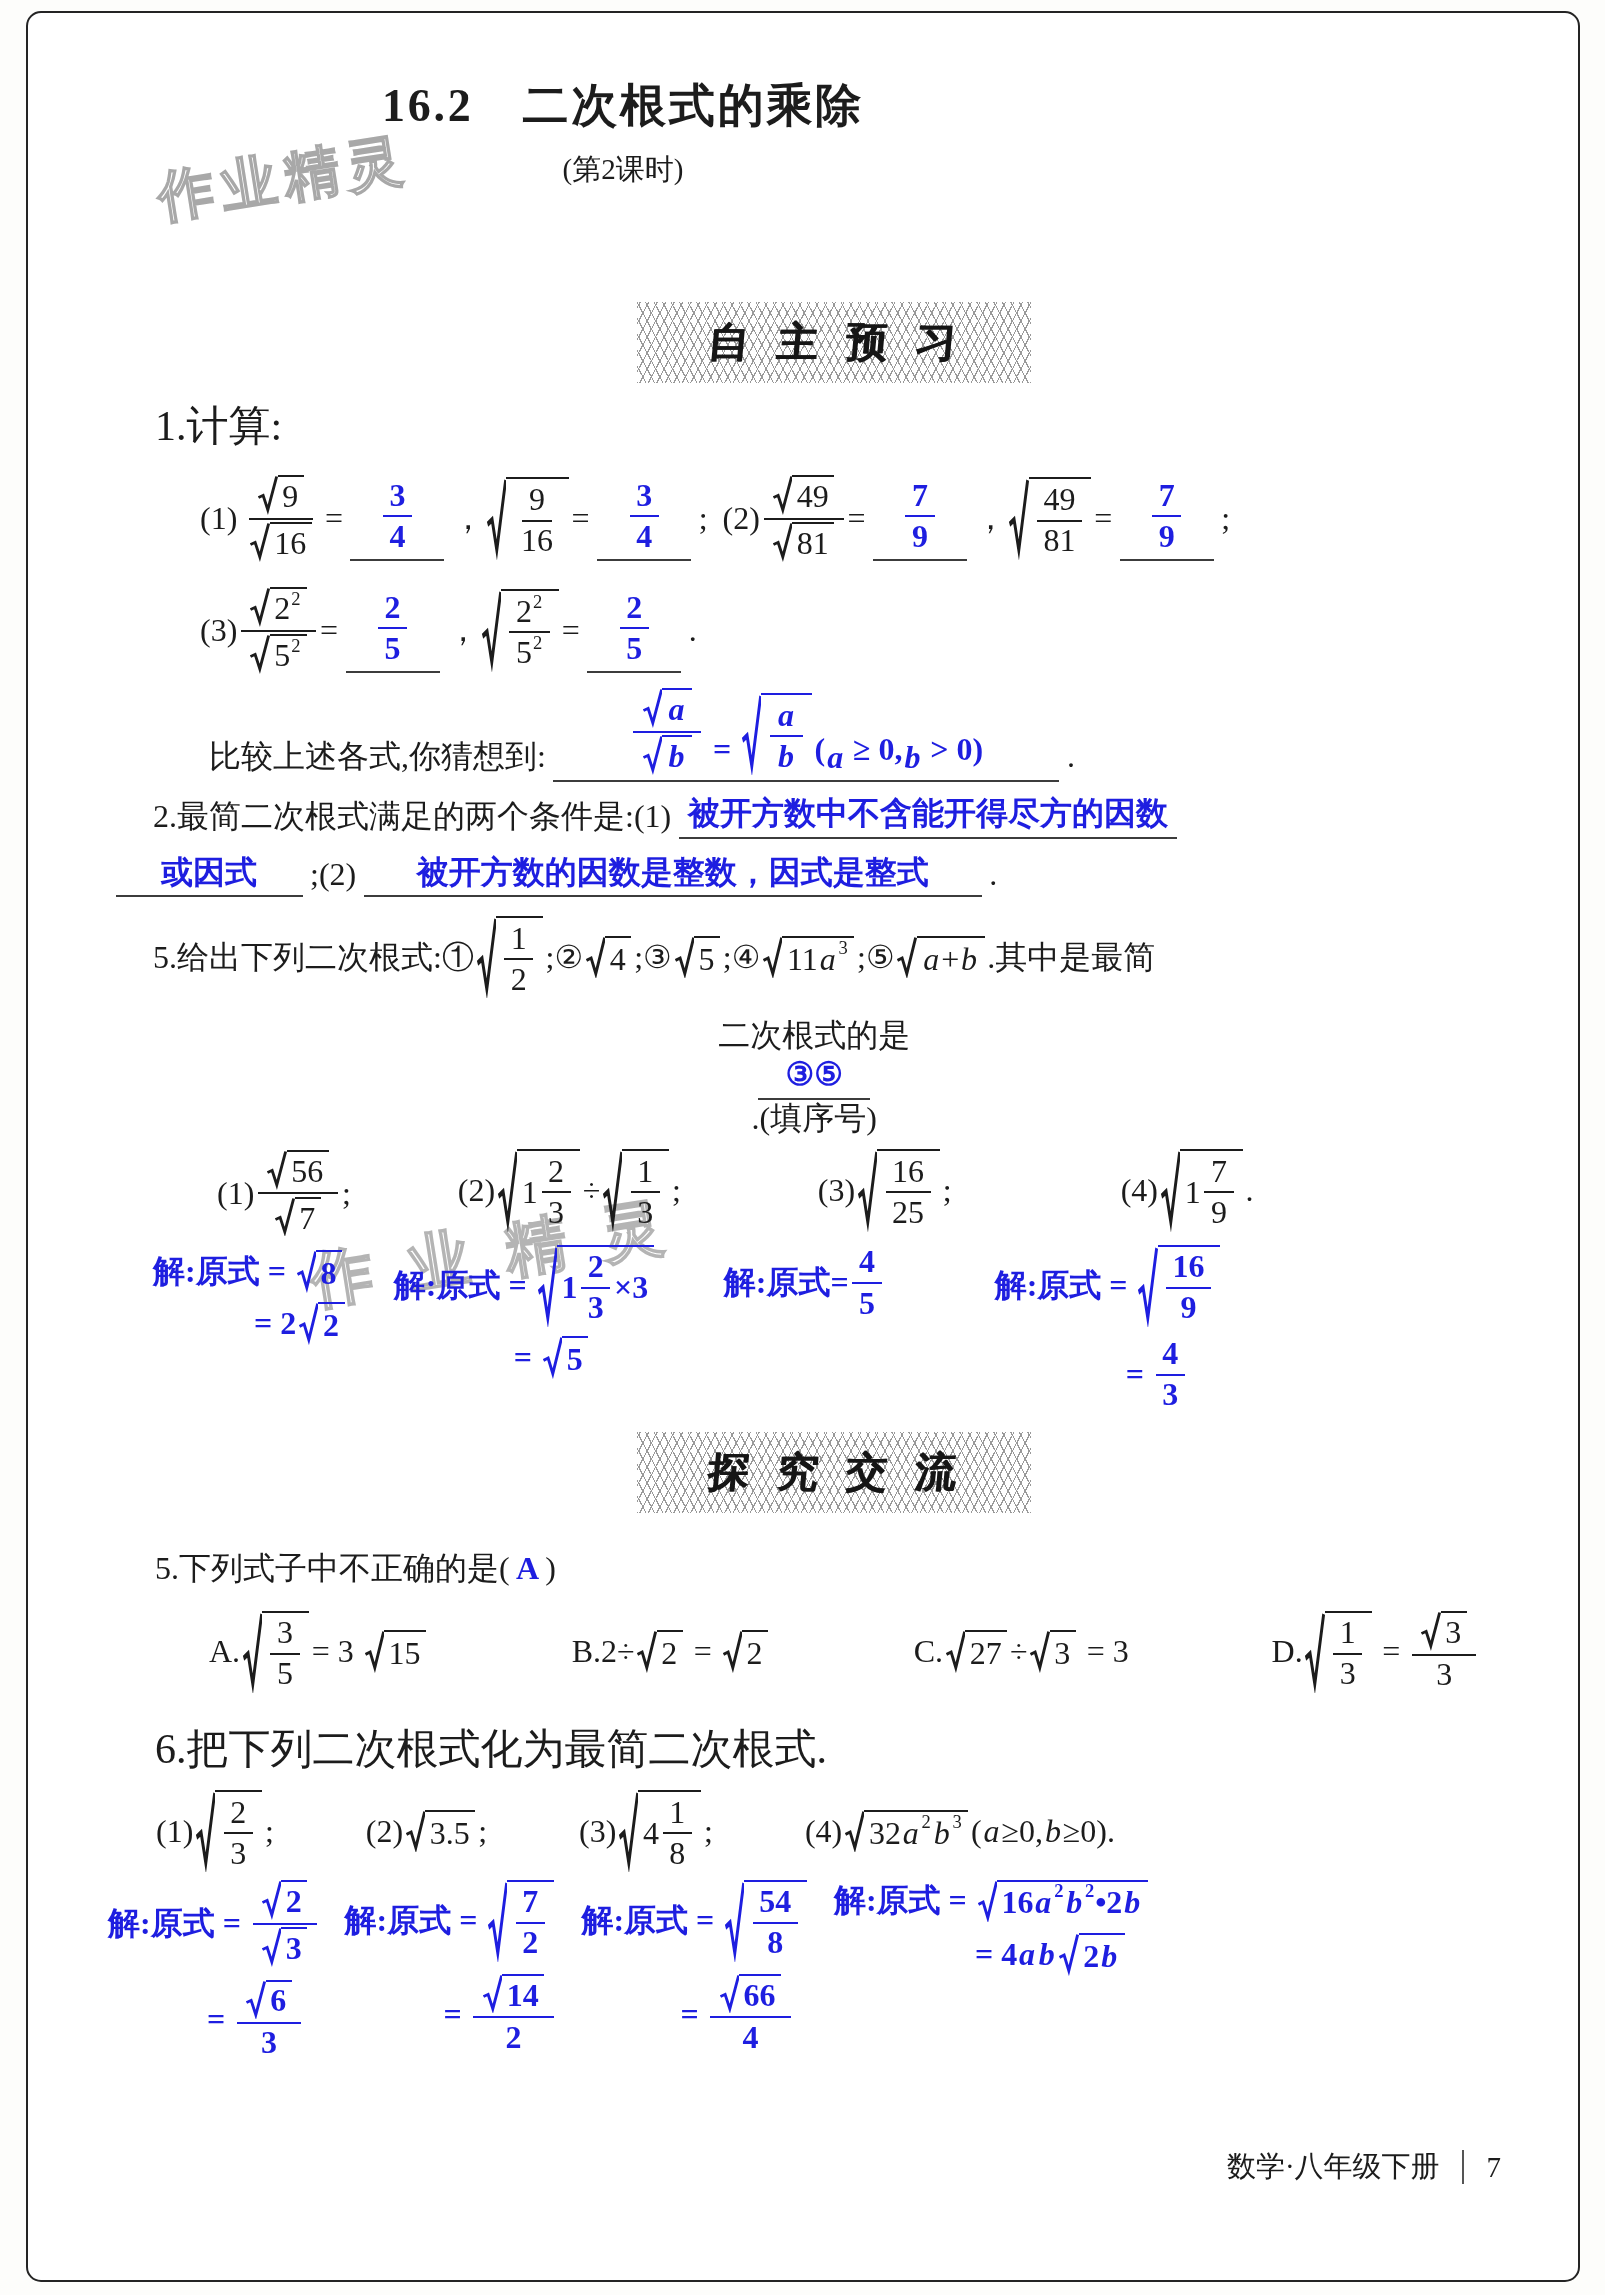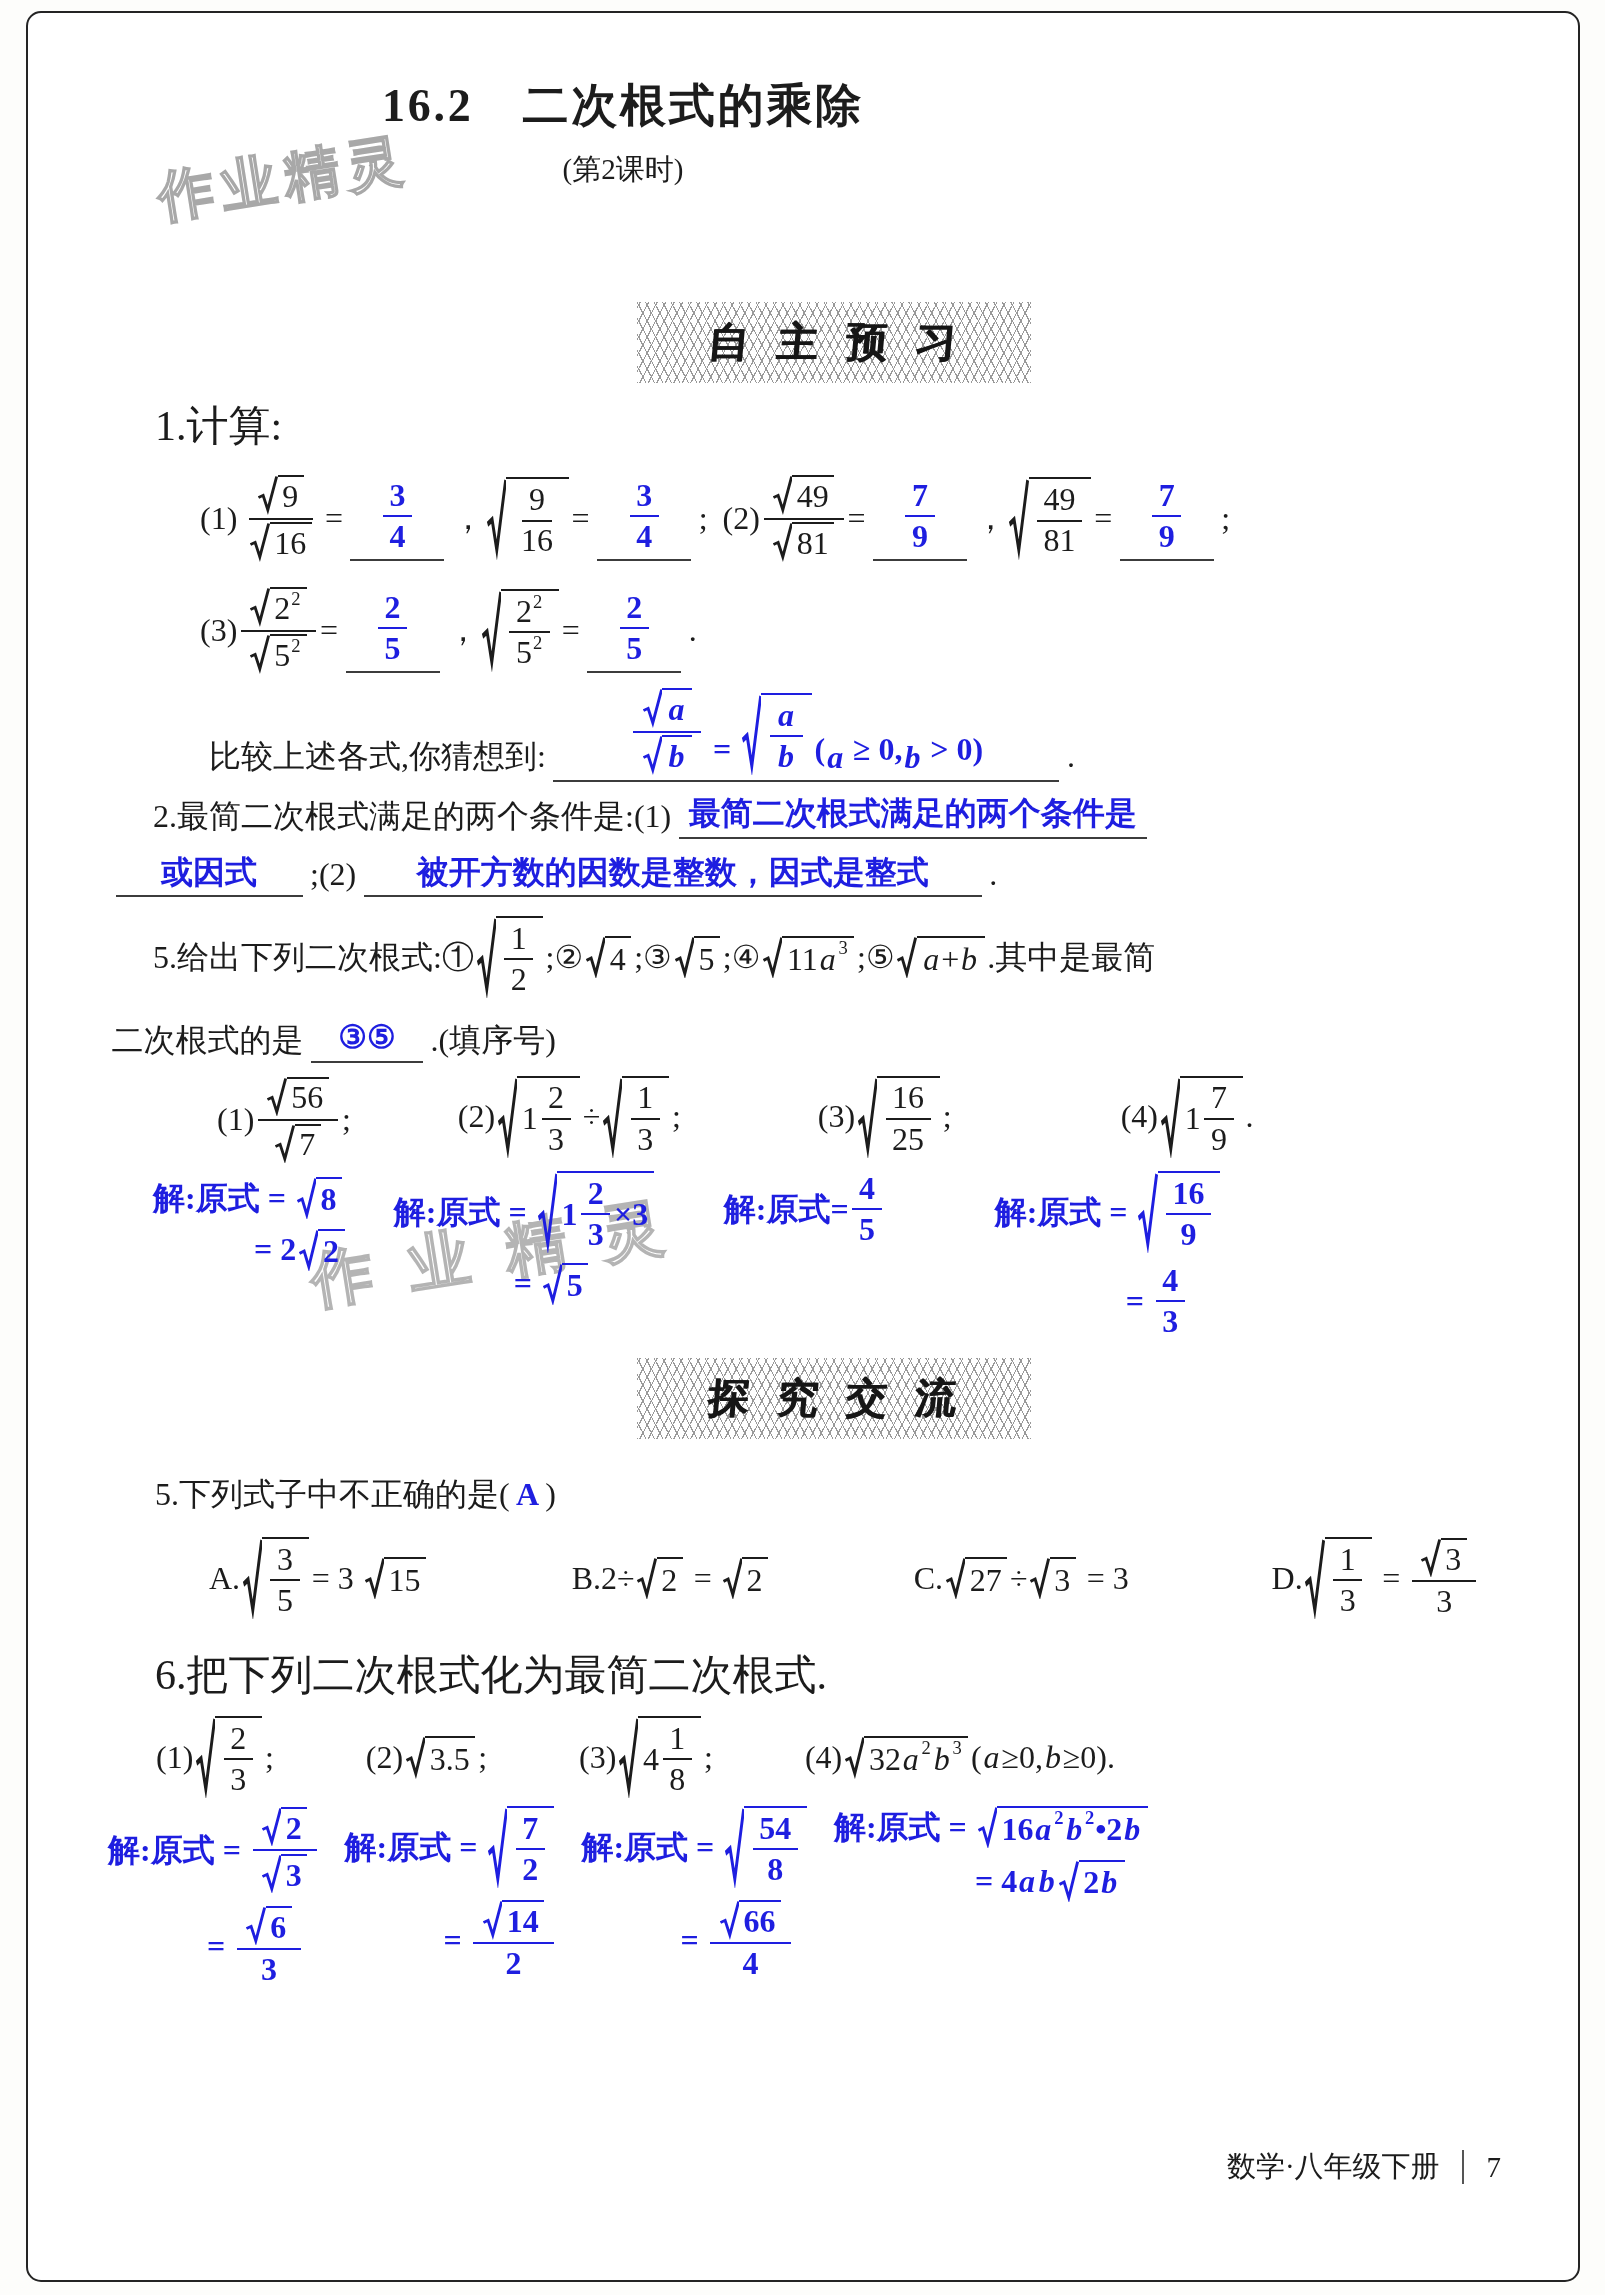--- a/index.html
+++ b/index.html
@@ -43,21 +43,21 @@
   .blu{color:var(--blue);display:inline-flex;align-items:center;font-weight:600;}
   .sol{color:var(--blue);font-weight:600;}
   
   .r-p1label{margin:15px 0 0 66px;}
   .r-p1row1{margin:20.6px 0 0 111px;}
   .r-p1row2{margin:24px 0 0 111px;}
   .r-p1conj{margin:11.2px 0 0 120px;}
   .r-p2l1{margin:11.2px 0 0 64px;}
   .r-p2l2{margin:13px 0 0 19px;}
   .r-p3l1{margin:19px 0 0 64px;}
-  .r-p3l2{margin:19px 0 0 22.5px;}
+  .r-p3l2{margin:19px 0 0 22.5px;flex-direction:column;}
   .r-p4label{margin:22.5px 0 0 66px;}
   .p4grid{margin:13px 0 0 64px;display:flex;gap:43px;}
   .pcol{display:flex;flex-direction:column;}
   .p4grid .prob{margin-bottom:13px;}
   .c1 .prob{margin-left:64px;} .c2 .prob{margin-left:64px;} .c3 .prob{margin-left:94px;} .c4 .prob{margin-left:126px;}
   .p4grid .sol2{margin-top:9.4px;}
   .c1 .sol2{margin-left:101px;} .c2 .sol2{margin-left:120px;} .c4 .sol2{margin-left:131px;}
   .r-p5l1{margin:37px 0 0 66px;}
   .p5opts{margin:24px 37px 0 120px;display:flex;justify-content:space-between;}
   .r-p6label{margin:28px 0 0 66px;}
@@ -354,21 +354,21 @@
           <span class="mt"> &gt; 0)</span>
         </span>
         <span class="mt">.</span>
       </div>
   </div>
 
   <div>
     <div class="mrow r-p2l1">
         <span class="mt">2.最简二次根式满足的两个条件是:(1)</span>
         <span class="u" style="min-width: 468px;">
-          <span class="mt">最简二次根式满足的两个条件是</span>
+          <span class="mt">被开方数中不含能开得尽方的因数</span>
         </span>
       </div>
     <div class="mrow r-p2l2">
         <span class="u" style="min-width: 187px; align-items: flex-end;">
           <span class="mt">或因式</span>
         </span>
         <span class="mt">;(2)</span>
         <span class="u" style="min-width: 618px; align-items: flex-end;">
           <span class="mt">被开方数的因数是整数，因式是整式</span>
         </span>

